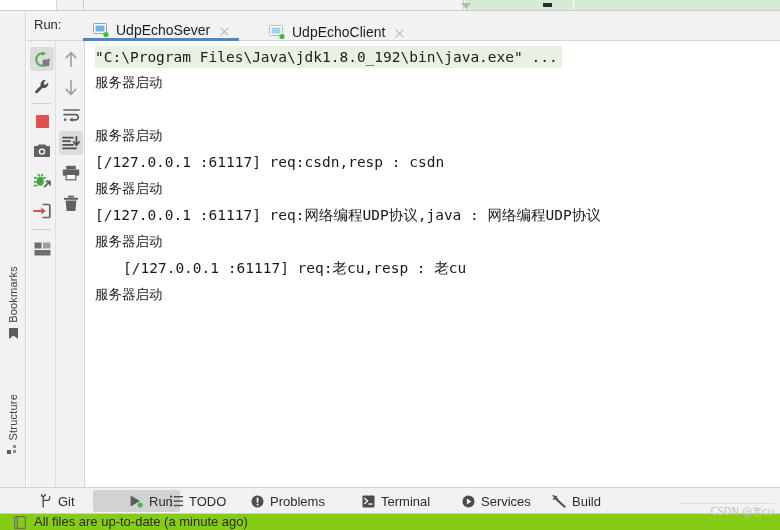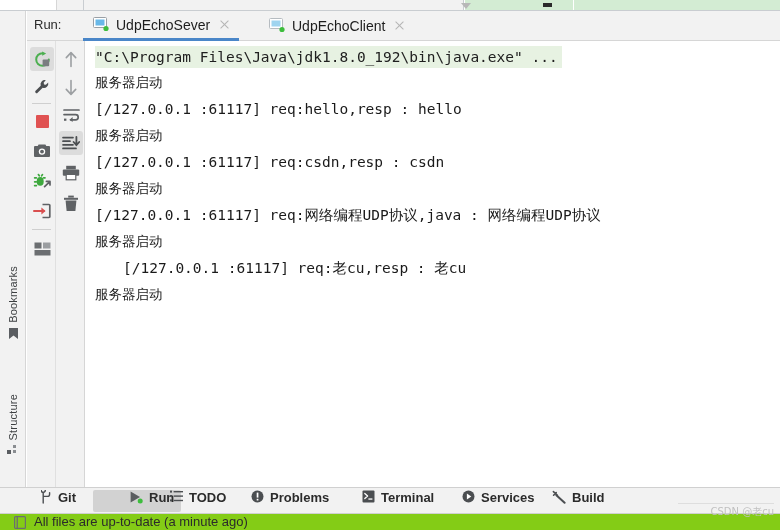--- a/index.html
+++ b/index.html
@@ -83,21 +83,21 @@
     background: #f2f2f2;
     border-bottom: 1px solid #d6d6d6;
     box-sizing: border-box;
   }
   .run-label {
     position: absolute; left: 7px; top: 6px;
     font-size: 13px; color: #2b2b2b;
   }
   .tab {
     position: absolute; top: 0; height: 29px;
-    display: flex; align-items: center;
+    display: flex; align-items: flex-end;
     padding: 0 8px 0 10px;
     box-sizing: border-box;
     cursor: default;
   }
   .tab.active { border-bottom: 3px solid #4a86c8; height: 30px; }
   .tab-title {
     font-size: 14px; color: #1d1d1d;
     margin-left: 7px; white-space: nowrap;
   }
   .tab-close {
@@ -158,26 +158,25 @@
   
   .status-bar {
     position: absolute; left: 0; top: 487px;
     width: 780px; height: 26px;
     background: #f2f2f2;
     border-top: 1px solid #d0d0d0;
     box-sizing: border-box;
   }
   .sitem {
     position: absolute; top: 2px; height: 22px;
-    display: flex; align-items: flex-start;
+    display: flex; align-items: center;
     padding: 0 7px;
     font-size: 13px; color: #2b2b2b;
     border-radius: 2px;
     white-space: nowrap;
-    font-weight: bold;
   }
   .sitem.active { background: #d2d2d2; }
   .sitem .lbl { margin-left: 6px; }
 
   
   .bottom-strip {
     position: absolute; left: 0; top: 513px;
     width: 780px; height: 17px;
     background: #84cc16;
     border-top: 1px solid #d0d0d0;
@@ -378,21 +377,20 @@
           <rect x="5.2" y="0.6" width="5.6" height="2" fill="#5f6265"></rect>
           <rect x="1" y="2.8" width="14" height="2" fill="#5f6265"></rect>
           <path d="M2.6 5.4 H13.4 L12.4 16 H3.6 Z" fill="#5f6265"></path>
         </svg>
       </div>
     </div>
 
     <div class="console">
       <div class="cline cmd" style="top:5px;">"C:\Program Files\Java\jdk1.8.0_192\bin\java.exe" ...</div>
       <div class="cline cjk" style="top:32px;">服务器启动</div>
-      <div class="cline" style="top:58px;">[/127.0.0.1 :61117] req:hello,resp : hello</div>
       <div class="cline cjk" style="top:85px;">服务器启动</div>
       <div class="cline" style="top:111px;">[/127.0.0.1 :61117] req:csdn,resp : csdn</div>
       <div class="cline cjk" style="top:138px;">服务器启动</div>
       <div class="cline" style="top:164px;">[/127.0.0.1 :61117] req:网络编程UDP协议,java : 网络编程UDP协议</div>
       <div class="cline cjk" style="top:191px;">服务器启动</div>
       <div class="cline" style="top:217px;margin-left:28px;">[/127.0.0.1 :61117] req:老cu,resp : 老cu</div>
       <div class="cline cjk" style="top:244px;">服务器启动</div>
     </div>
 
   </div>

